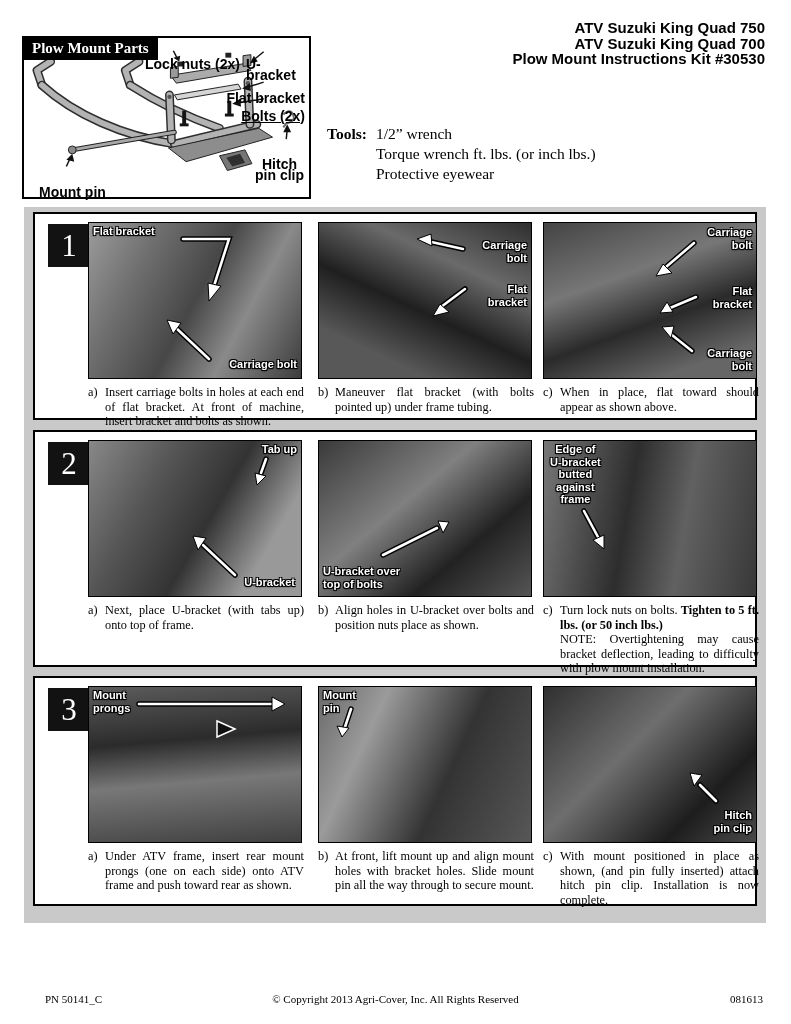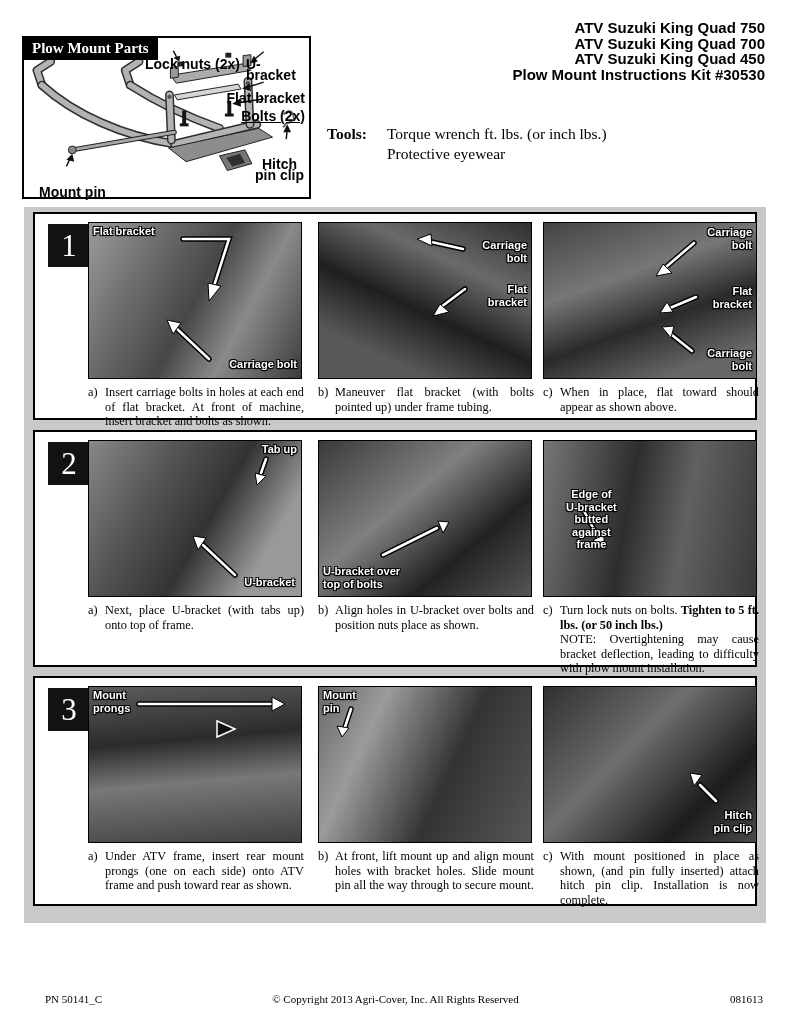--- a/index.html
+++ b/index.html
@@ -19,21 +19,21 @@
   .tu{stroke:#2e2e2e;stroke-width:9;fill:none;stroke-linejoin:round;stroke-linecap:round;}
   .to{stroke:#b3b3b3;stroke-width:6;fill:none;stroke-linejoin:round;stroke-linecap:round;}
   .la{stroke:#111;stroke-width:1.5;fill:none;}
   .lh{fill:#111;stroke:none;}
 
   
   .titles{position:absolute;top:20px;right:26px;text-align:right;
           font-family:"Liberation Sans",sans-serif;font-weight:bold;
           font-size:15px;line-height:15.5px;margin-left:28px;}
   .tools{position:absolute;left:327px;top:124px;font-size:15.5px;line-height:20px;display:flex;}
-  .tools-label{font-weight:bold;margin-right:20px;}
+  .tools-label{font-weight:bold;margin-right:9px;}
 
   
   .band{position:absolute;left:24px;top:207px;width:742px;height:716px;background:#c9c9c9;}
   .row{position:absolute;left:33px;width:724px;background:#fff;border:2px solid #000;
        box-sizing:border-box;}
   .row1{top:212px;height:208px;}
   .row2{top:430px;height:237px;}
   .row3{top:676px;height:230px;}
   .badge{position:absolute;left:13px;top:10px;width:42px;height:43px;background:#121212;
          color:#fff;font-family:"Liberation Serif",serif;font-size:31px;
@@ -139,27 +139,27 @@
     <div class="part-label pr" style="right:4px;top:39px;">Flat bracket</div>
     <div class="part-label pr" style="right:4px;top:57px;text-decoration:underline;">Bolts (2x)</div>
     <div class="part-label pc" style="right:5px;top:105px;">Hitch
 pin clip</div>
     <div class="part-label" style="left:15px;top:133px;">Mount pin</div>
   </div>
 
   <div class="titles">
     <div>ATV Suzuki King Quad 750</div>
     <div>ATV Suzuki King Quad 700</div>
-    <div>ATV Suzuki King Quad 450</div>
     <div>Plow Mount Instructions Kit #30530</div>
   </div>
 
   <div class="tools">
     <span class="tools-label">Tools:</span>
     <div>
+      <div>1/2” wrench</div>
       <div>Torque wrench ft. lbs. (or inch lbs.)</div>
       <div>Protective eyewear</div>
     </div>
   </div>
 
   <div class="band"></div>
 
   <div class="row row1">
     <div class="badge">1</div>
 
@@ -268,21 +268,21 @@
       </div>
     </div>
 
     <div class="col col-c">
       <div class="photo ph-2c">
         <svg class="arrows" viewBox="0 0 212 155">
           <line class="au" x1="40" y1="70" x2="54" y2="96"></line>
             <line class="ao" x1="40" y1="70" x2="54" y2="96"></line>
           <polygon class="ah" points="60,108 49,99 60,94"></polygon>
         </svg>
-        <div class="pl pc" style="left:22px;top:2px;margin-top:45px;">Edge of
+        <div class="pl pc" style="left:6px;top:2px;">Edge of
 U-bracket
 butted
 against
 frame</div>
       </div>
       <div class="cap">
         <span class="let">c)</span>
         <p class="captext"><span>Turn lock nuts on bolts. </span><span class="bold">Tighten to 5 ft. lbs. (or 50 inch lbs.)</span><span class="note">NOTE: Overtightening may cause bracket deflection, leading to difficulty with plow mount installation.</span></p>
       </div>
     </div>

